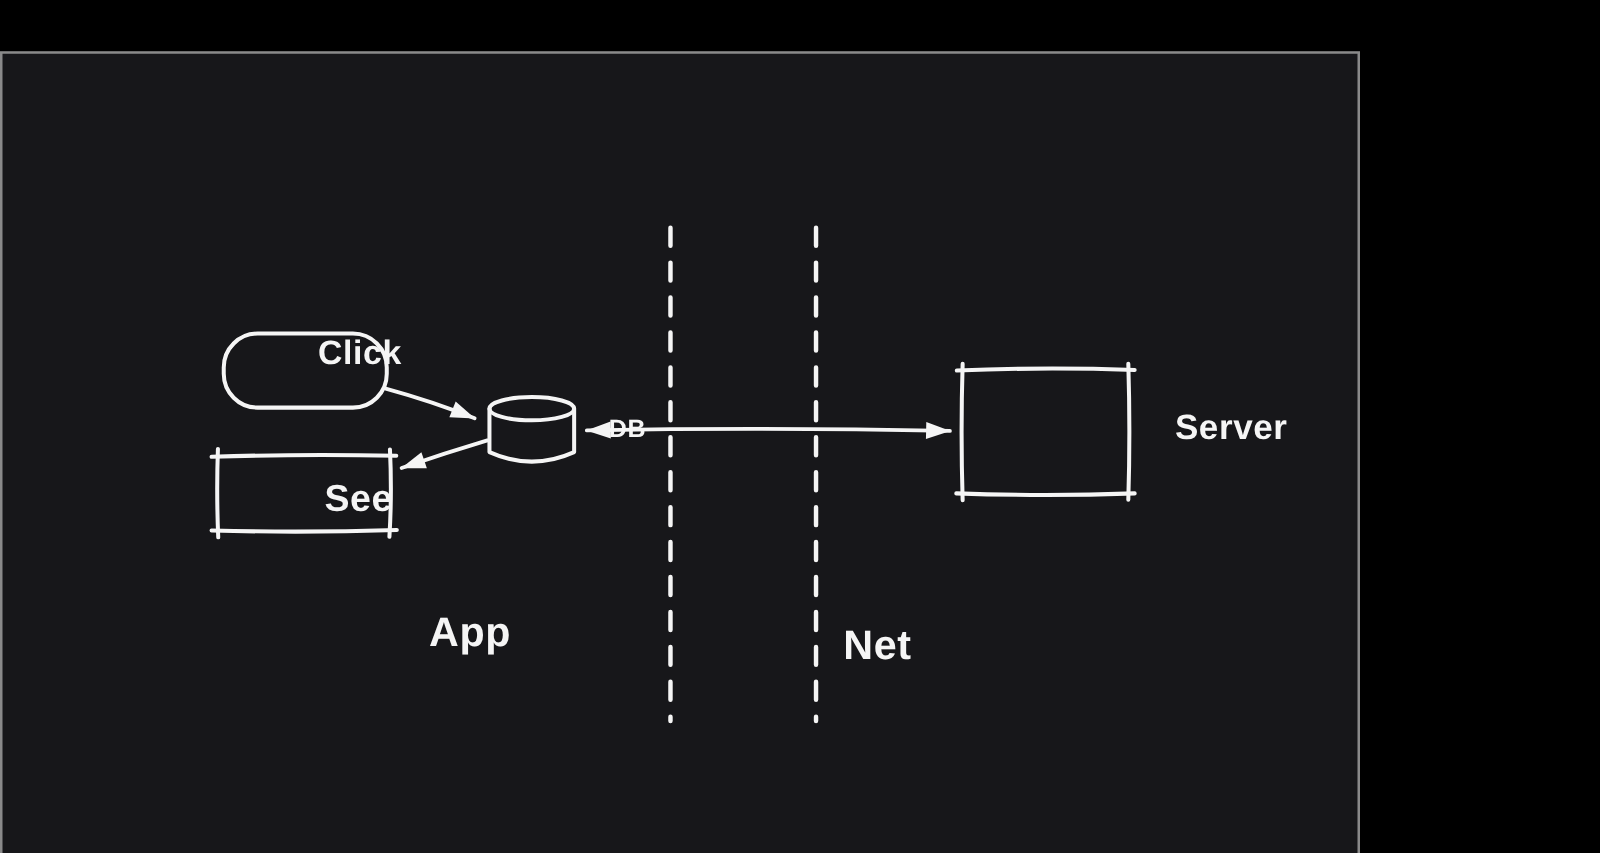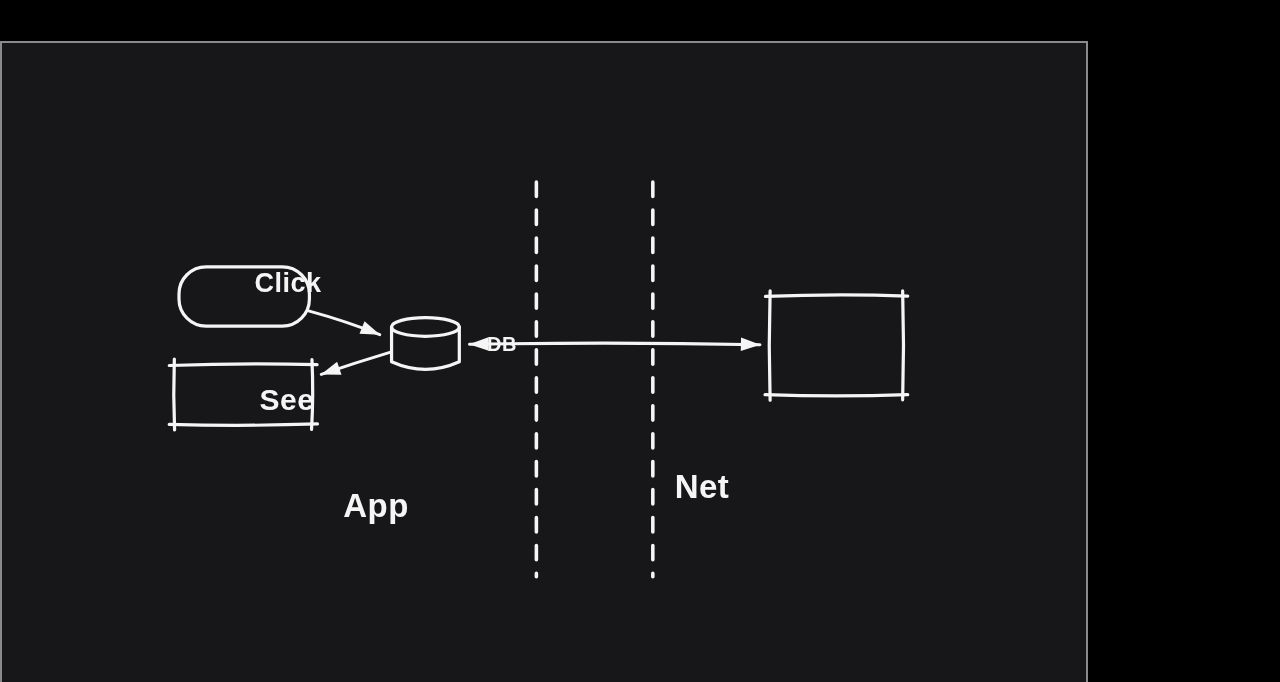--- a/index.html
+++ b/index.html
@@ -33,21 +33,21 @@
     letter-spacing:0.5px;
     white-space:nowrap;
     user-select:none;
   }
   .lbl-click{left:286px;top:240px;font-size:27px;}
   .lbl-see{left:285px;top:357px;font-size:30px;}
   .lbl-db{left:500px;top:301px;font-size:20px;}
   .lbl-server{left:983px;top:299px;font-size:28px;}
   .lbl-zone{font-size:33px;}
   .lbl-app{left:374px;top:463px;}
-  .lbl-net{left:700px;top:444px;text-align:center;}
+  .lbl-net{left:700px;top:473px;text-align:center;}
 </style>
 </head>
 <body>
 
 <div class="board">
 
   <svg viewBox="0 0 1280 682" fill="none" stroke="currentColor" stroke-width="3.8" stroke-linecap="round" stroke-linejoin="round">
     <defs>
       <marker id="ah" viewBox="0 0 26 20" refX="24" refY="10" markerWidth="26" markerHeight="20" markerUnits="userSpaceOnUse" orient="auto-start-reverse">
         <path d="M1.5,2 L24.5,10 L1.5,18 Z" fill="currentColor" stroke="none"></path>
@@ -85,17 +85,18 @@
     <g stroke-width="3.6">
       <path d="M362,257 Q406,269 446,285" marker-end="url(#ah)"></path>
       <path d="M458,306 Q418,318 377,332" marker-end="url(#ah)"></path>
       <path d="M552,296.5 Q724,293.5 895,297" marker-start="url(#ah)" marker-end="url(#ah)"></path>
     </g>
   </svg>
 
   <div class="lbl lbl-click">Click</div>
   <div class="lbl lbl-see">See</div>
   <div class="lbl lbl-db">DB</div>
+  <div class="lbl lbl-server">Server</div>
 
   <div class="lbl lbl-zone lbl-app">App</div>
   <div class="lbl lbl-zone lbl-net">Net</div>
 
 </div>
 
 </body></html>

